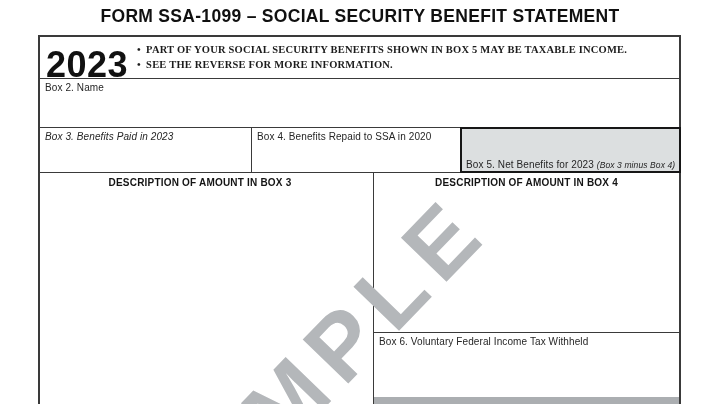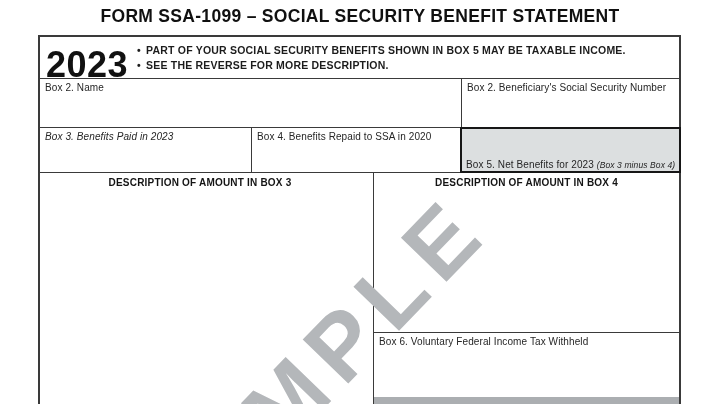--- a/index.html
+++ b/index.html
@@ -35,20 +35,21 @@
   }
   .year{
     font-size:36px;font-weight:bold;line-height:1;
     padding:16px 9px 2px 6px;
     letter-spacing:0.5px;
   }
   .bullets{
     font-size:10.5px;font-weight:bold;line-height:1.4;
     letter-spacing:0.2px;color:#1c1c1c;
     padding-top:1px;
+    font-family:Liberation Serif, serif;
   }
   .bullet{white-space:nowrap;}
   .bdot{display:inline-block;width:9px;text-align:left;}
   .row-2{
     height:49px;flex:0 0 49px;
     border-bottom:1px solid var(--line,#3a3a3a);
   }
   .row-3{
     height:45px;flex:0 0 45px;
     border-bottom:1px solid var(--line,#3a3a3a);
@@ -113,30 +114,27 @@
 <div class="page">
 
   <div class="title">FORM SSA-1099 – SOCIAL SECURITY BENEFIT STATEMENT</div>
 
   <div class="form">
 
     <div class="row row-header">
       <div class="year">2023</div>
       <div class="bullets">
         <div class="bullet"><span class="bdot">•</span><span>PART OF YOUR SOCIAL SECURITY BENEFITS SHOWN IN BOX 5 MAY BE TAXABLE INCOME.</span></div>
-        <div class="bullet"><span class="bdot">•</span><span>SEE THE REVERSE FOR MORE DESCRIPTION.</span></div>
+        <div class="bullet"><span class="bdot">•</span><span>SEE THE REVERSE FOR MORE INFORMATION.</span></div>
       </div>
     </div>
 
     <div class="row row-2">
       <div class="cell box1">
         <span class="lbl">Box 2. Name</span>
-      </div>
-      <div class="cell box2">
-        <span class="lbl">Box 2. Beneficiary's Social Security Number</span>
       </div>
     </div>
 
     <div class="row row-3">
       <div class="cell box3">
         <span class="lbl">Box 3. Benefits Paid in 2023</span>
       </div>
       <div class="cell box4">
         <span class="lbl">Box 4. Benefits Repaid to SSA in 2020</span>
       </div>

